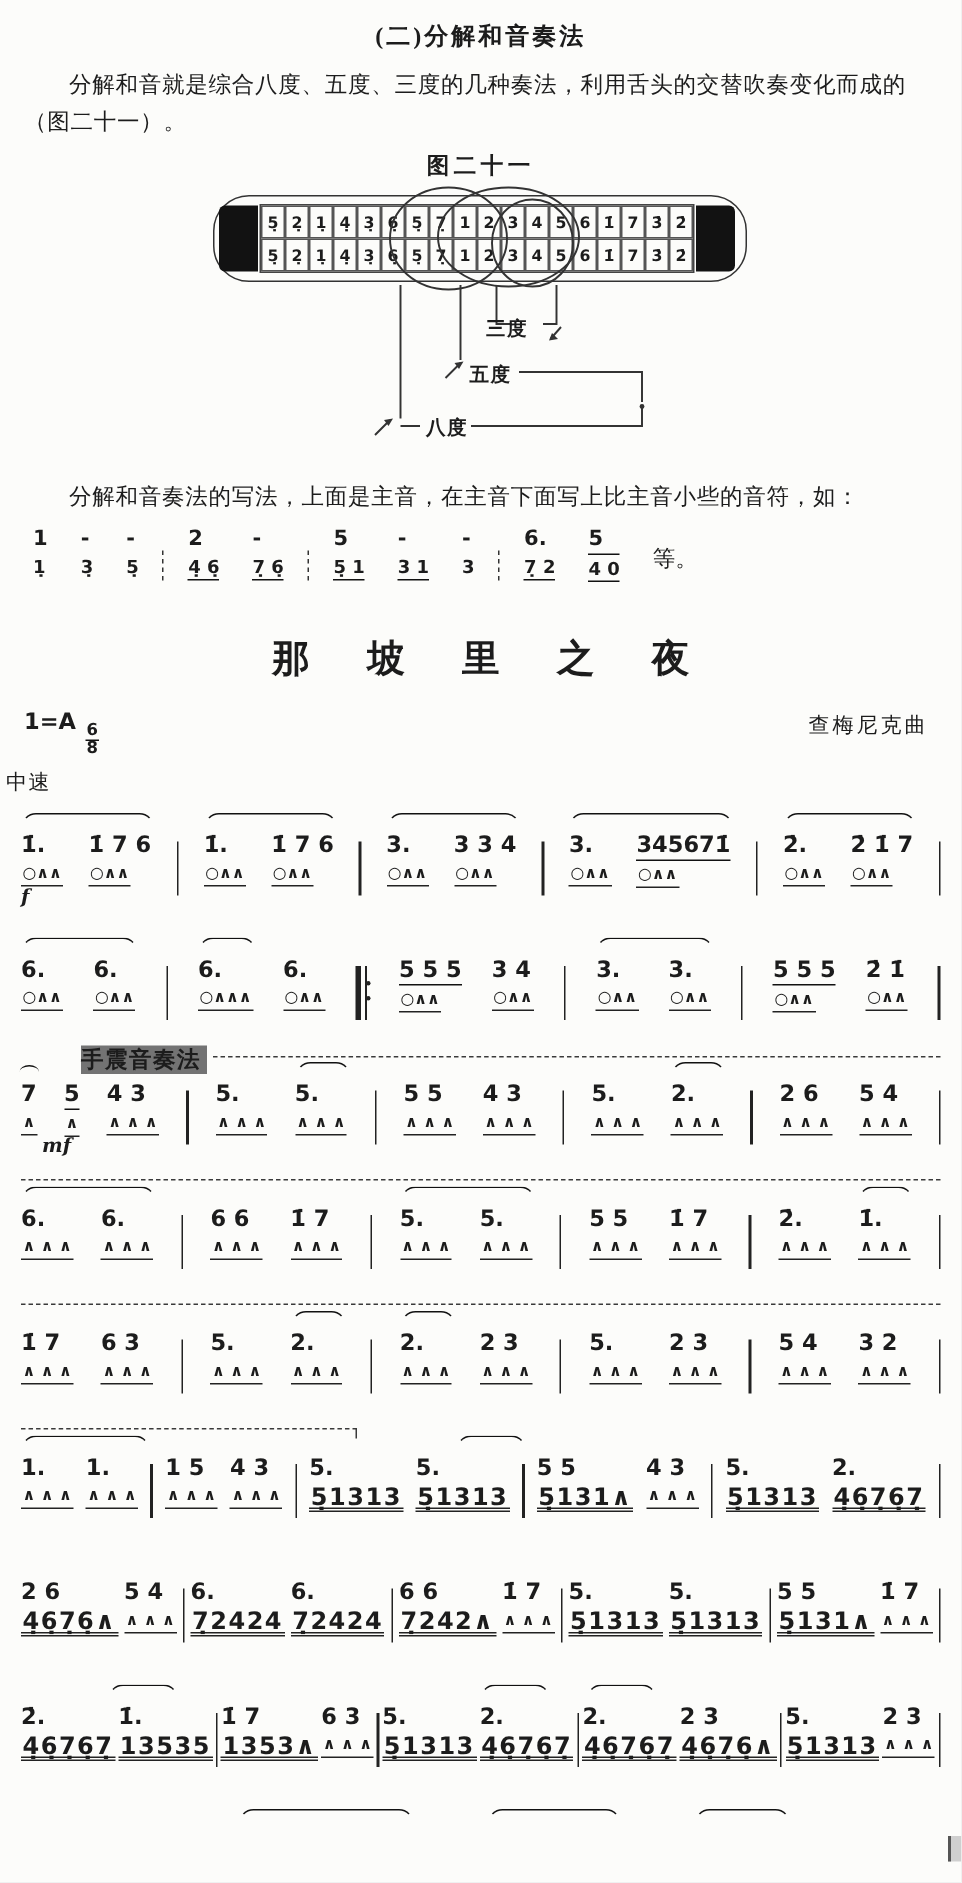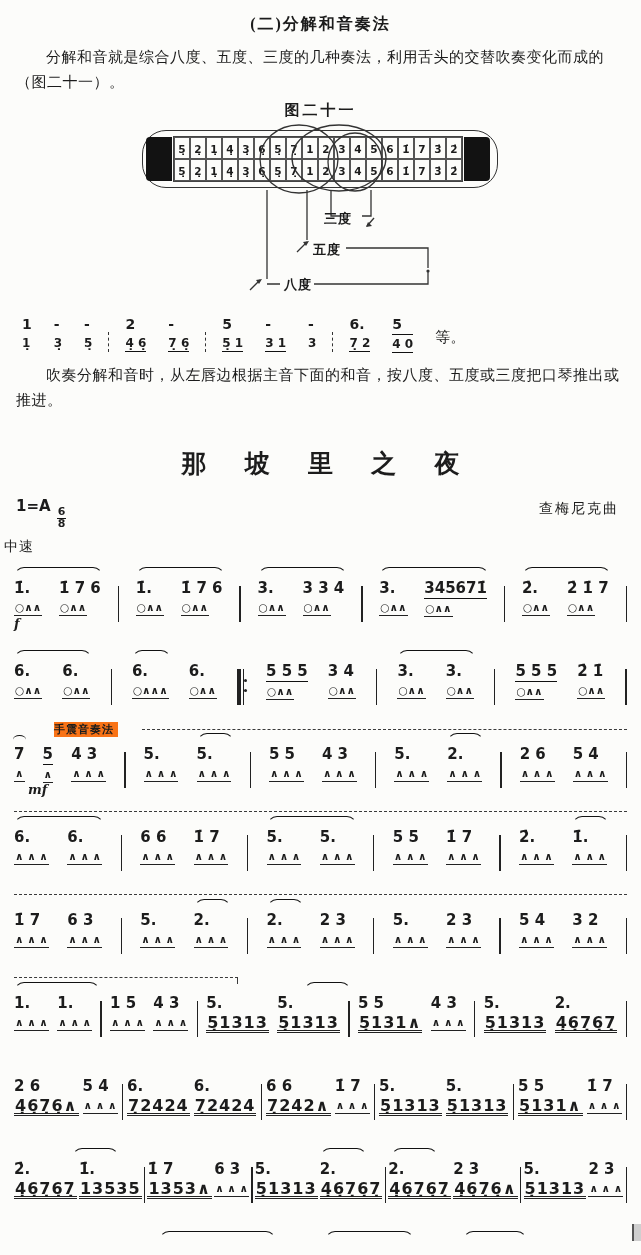--- a/index.html
+++ b/index.html
@@ -55,21 +55,21 @@
   .bar{position:relative;width:1.4px;height:36px;background:#222;margin-top:7px;flex:0 0 auto;}
   .bar.repeat{width:9px;background:linear-gradient(to right,#222 0 3.5px,transparent 3.5px 6px,#222 6px 7.4px,transparent 7.4px 100%);}
   .bar.repeat::after{content:"";position:absolute;right:-1px;top:10px;width:3px;height:3px;border-radius:50%;
                      background:#222;box-shadow:0 10px 0 #222;}
   .slur{position:absolute;top:1px;height:9px;border:1.6px solid #111;border-bottom:none;
         border-left-color:transparent;border-right-color:transparent;border-radius:10px 10px 0 0;}
   .ferm{position:absolute;top:-10px;left:-1px;width:13px;height:8px;border-top:1.6px solid #111;border-radius:50%;}
   .dyn{position:absolute;top:calc(100% + 1px);font-family:"DejaVu Serif",serif;font-style:italic;
        font-weight:bold;font-size:13px;line-height:13px;}
   .tech-label{position:absolute;top:-10px;left:40px;font-family:Liberation Mono, monospace;
-              font-size:11px;font-weight:bold;letter-spacing:1px;background:#f97316;padding-right:4px;z-index:2;}
+              font-size:15px;font-weight:bold;letter-spacing:1px;background:#737373;padding-right:4px;z-index:2;}
   .dash-line{position:absolute;top:-4px;border-top:1.8px dashed #3a3a3a;}
   .dash-line.full{left:0;right:0;}
   .dash-line.label{left:128px;right:0;top:-3px;}
   .dash-line.hook{left:0;width:224px;}
   .dash-line.hook::after{content:"";position:absolute;right:0;top:-1px;width:0;height:7px;border-right:1.6px solid #3a3a3a;}
 
   .watermark{position:absolute;right:12px;bottom:6px;font-family:"Liberation Sans",sans-serif;
              font-size:22px;color:#979ba1;letter-spacing:0.5px;}
   .wm-fragment{position:absolute;right:0;bottom:14px;width:9px;height:17px;background:#cfcfcf;
                border-left:2px solid #555;box-sizing:border-box;}
@@ -142,20 +142,21 @@
       <circle cx="428" cy="147" r="1.6" fill="#333" stroke="none"></circle>
 
       <path d="M267 66 V155 M250 166 L260 156 M267 160 H280 M314 160 H428 V148"></path>
       <path d="M262 155 l-6 1 3 4 z" fill="#333" stroke="none"></path>
     </svg>
     <div class="int-label" style="left:324px;top:86px">三度</div>
     <div class="int-label" style="left:313px;top:117px">五度</div>
     <div class="int-label" style="left:284px;top:152px">八度</div>
   </div>
 
+  <p class="para">分解和音奏法的写法，上面是主音，在主音下面写上比主音小些的音符，如：</p>
 
   <div class="example">
 
   <div class="excell">
         <div class="ext">1</div>
         <div class="exb">1̣</div>
       </div>
       <div class="excell">
         <div class="ext">-</div>
         <div class="exb">3̣</div>
@@ -191,21 +192,20 @@
         <div class="ext">6.</div>
         <div class="exb bu">7̣ 2</div>
       </div>
       <div class="excell">
         <div class="ext u">5</div>
         <div class="exb bu">4 0</div>
       </div>
       <div class="exsuffix">等。</div>
     </div>
 
-  <p class="para">吹奏分解和音时，从左唇边根据主音下面的和音，按八度、五度或三度把口琴推出或推进。</p>
 
   <h2 class="song-title">那 坡 里 之 夜</h2>
 
   <div class="meta">
     <span class="key">1=A</span><span class="meter">
         <span class="num">6</span>
         <span>8</span>
       </span>
     <span class="composer">查梅尼克曲</span>
   </div>

